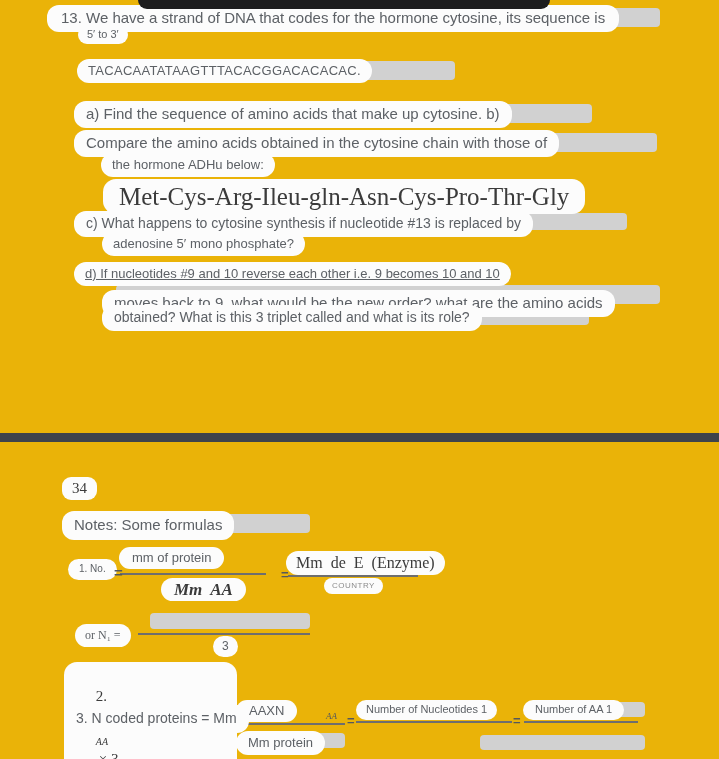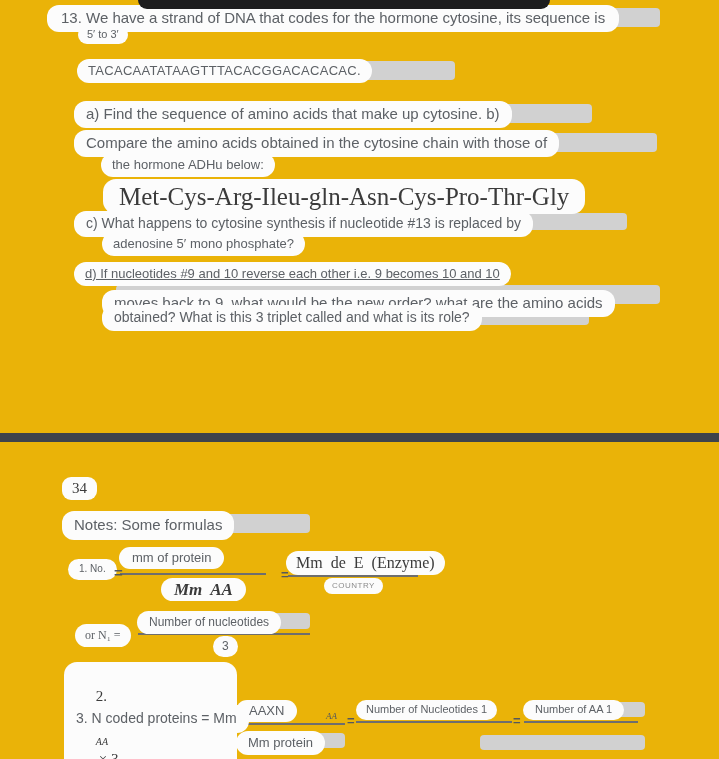--- a/index.html
+++ b/index.html
@@ -70,21 +70,20 @@
   <div class="eq" style="left:114px; top:564px; font-size:15px;">=</div>
   <div class="pill" style="left:119px; top:547px; font-size:13px; padding:3px 13px;">mm of protein</div>
   <div class="fline" style="left:120px; top:573px; width:146px;"></div>
   <div class="pill serif" style="left:161px; top:578px; font-size:17px; font-style:italic; font-weight:700; padding:1px 13px;">Mm  AA</div>
   <div class="eq" style="left:281px; top:567px; font-size:13px;">=</div>
   <div class="pill serif" style="left:286px; top:551px; font-size:16px; padding:2px 10px;">Mm  de  E  (Enzyme)</div>
   <div class="fline" style="left:288px; top:575px; width:130px;"></div>
   <div class="pill" style="left:324px; top:578px; font-size:8px; padding:3px 8px; color:#8c8c8c; letter-spacing:0.5px;">COUNTRY</div>
 
   <div class="pill" style="left:75px; top:624px; font-size:12px; padding:4px 10px;font-family:Liberation Serif, serif;">or N₁ =</div>
-  <div class="pill" style="left:137px; top:611px; font-size:12px; padding:4px 12px;">Number of nucleotides</div>
   <div class="fline" style="left:138px; top:633px; width:172px;"></div>
   <div class="pill" style="left:213px; top:636px; font-size:12px; padding:3px 9px;">3</div>
 
   <div class="pill" style="left:64px; top:662px; padding:4px 14px; border-radius:13px;">
     <span class="serif" style="font-size:15px;">2.</span>
     <span class="serif" style="font-size:16px; font-style:italic; margin-left:10px;">N nucléotides = N</span>
     <span class="serif sub" style="font-style:italic;">AA</span>
     <span class="serif" style="font-size:15px; margin-left:3px;">× 3</span>
   </div>
 

